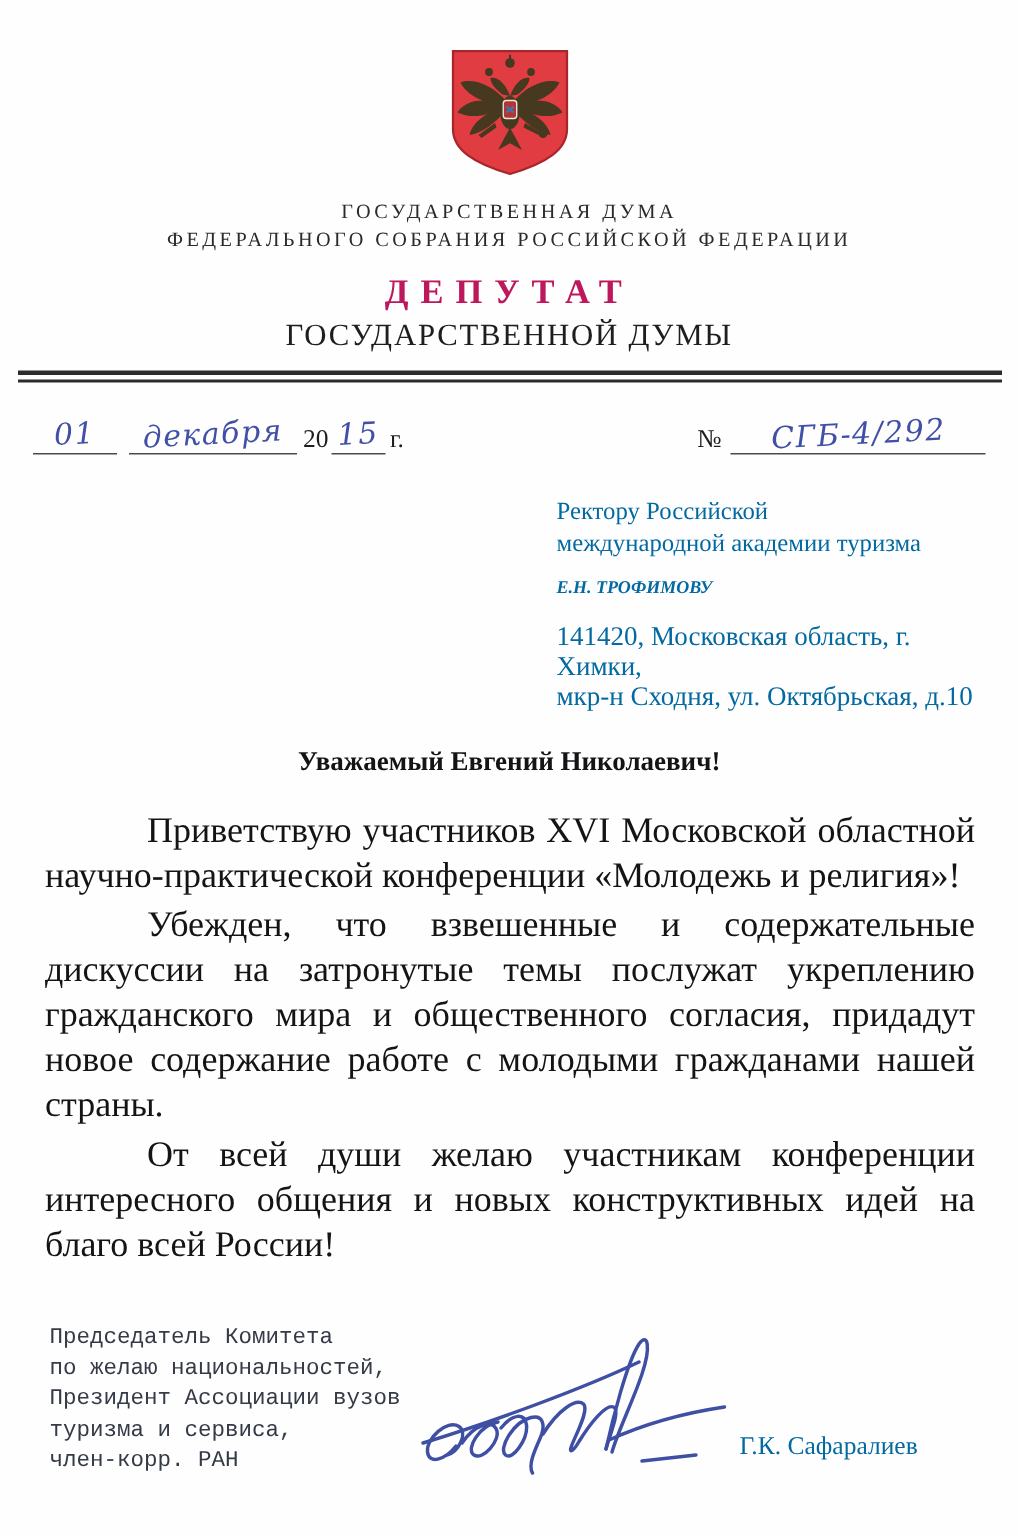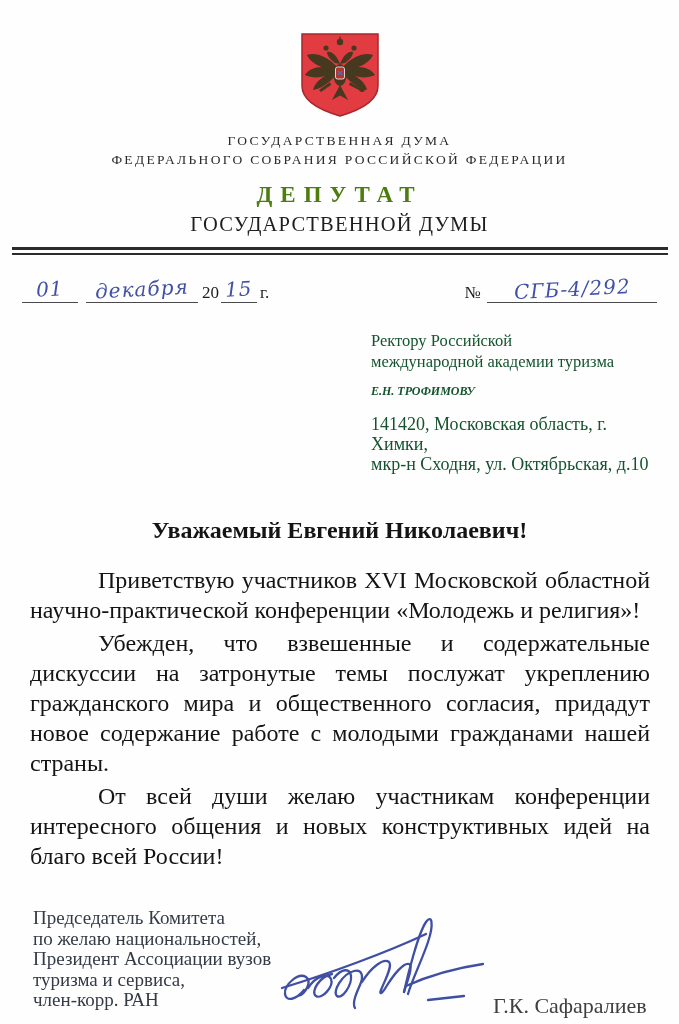--- a/index.html
+++ b/index.html
@@ -12,21 +12,21 @@
     color:#1d1d1f;
     overflow:hidden;
   }
   
   .emblem{width:80px;margin:32px auto 0;display:block;}
   
   .org{ text-align:center; margin-top:13px; color:#2a2a2c;}
   .org-line{ font-size:13.5px; letter-spacing:2.3px; line-height:19px; }
   .title1{
     text-align:center; margin-top:13px;
-    font-size:23px; font-weight:bold; letter-spacing:8px; color:#4d7c0f;
+    font-size:23px; font-weight:bold; letter-spacing:8px; color:#be185d;
   }
   .title2{
     text-align:center; margin-top:5px;
     font-size:20.5px; letter-spacing:1.2px; color:#1e1e20;
   }
   .double-rule{
     margin:11px 11px 0 12px; height:3px;
     border-top:3px solid #2c2c2e; border-bottom:2px solid #2c2c2e;
   }
   
@@ -41,38 +41,38 @@
   }
   .hw{
     font-family:"DejaVu Serif", serif; font-style:italic;
     color:#4150a6; font-size:20px; letter-spacing:1px;
     transform:rotate(-3deg); display:inline-block;
   }
   .w-day{width:56px;} .w-month{width:112px;margin-left:8px;}
   .w-year{width:36px;} .w-num{width:170px;margin-left:6px;}
   .printed-20{margin:0 2px 0 4px;} .printed-g{margin-left:3px;}
   
-  .addressee{ margin:27px 0 0 371px; width:292px; line-height:21px; font-size:16.5px; color:#14532d;}
+  .addressee{ margin:27px 0 0 371px; width:292px; line-height:21px; font-size:16.5px; color:#0369a1;}
   .addressee-name{ font-weight:bold; font-size:12px; margin-top:9px;font-style:italic; }
   .addressee-addr{ font-size:18px; line-height:20px; margin-top:12px; }
   
   .salutation{
-    text-align:center; font-weight:bold; font-size:24px;
-    margin-top:43px; color:#141416;
+    text-align:center; font-weight:bold; font-size:18px;
+    margin-top:23px; color:#141416;
   }
   .para{
     margin:0 29px 3px 30px; text-align:justify; text-indent:68px;
     font-size:24px; line-height:30px; color:#141416;
   }
   .para.first{ margin-top:21px; }
   
   .sig-row{ position:relative; margin:37px 29px 0 33px; height:118px; }
-  .sig-left{ font-size:19px; line-height:20.5px; color:#343b46; }
+  .sig-left{ font-size:15px; line-height:20.5px; color:#343b46;font-family:Liberation Mono, monospace; }
   .sig-ink{ position:absolute; left:245px; top:-4px; }
-  .sig-name{ position:absolute; left:460px; top:85px; font-size:22px; color:#404040; }
+  .sig-name{ position:absolute; left:460px; top:72px; font-size:17px; color:#0369a1; }
 </style>
 </head>
 <body>
 
 <div class="page">
 
   <svg class="emblem" viewBox="0 0 80 86" width="80" height="86" aria-hidden="true">
     <path d="M2,2 H78 V54 C78,68 64,77 40,84 C16,77 2,68 2,54 Z" fill="#e13c41" stroke="#a8262b" stroke-width="1.5"></path>
     <g fill="#46391f">
       <path d="M38,36 C28,24 15,20 7,23 C10,29 16,33 22,35 C14,35 8,38 5,43 C11,46 19,46 25,44 C18,48 14,53 13,58 C21,57 30,50 36,43 Z"></path>

